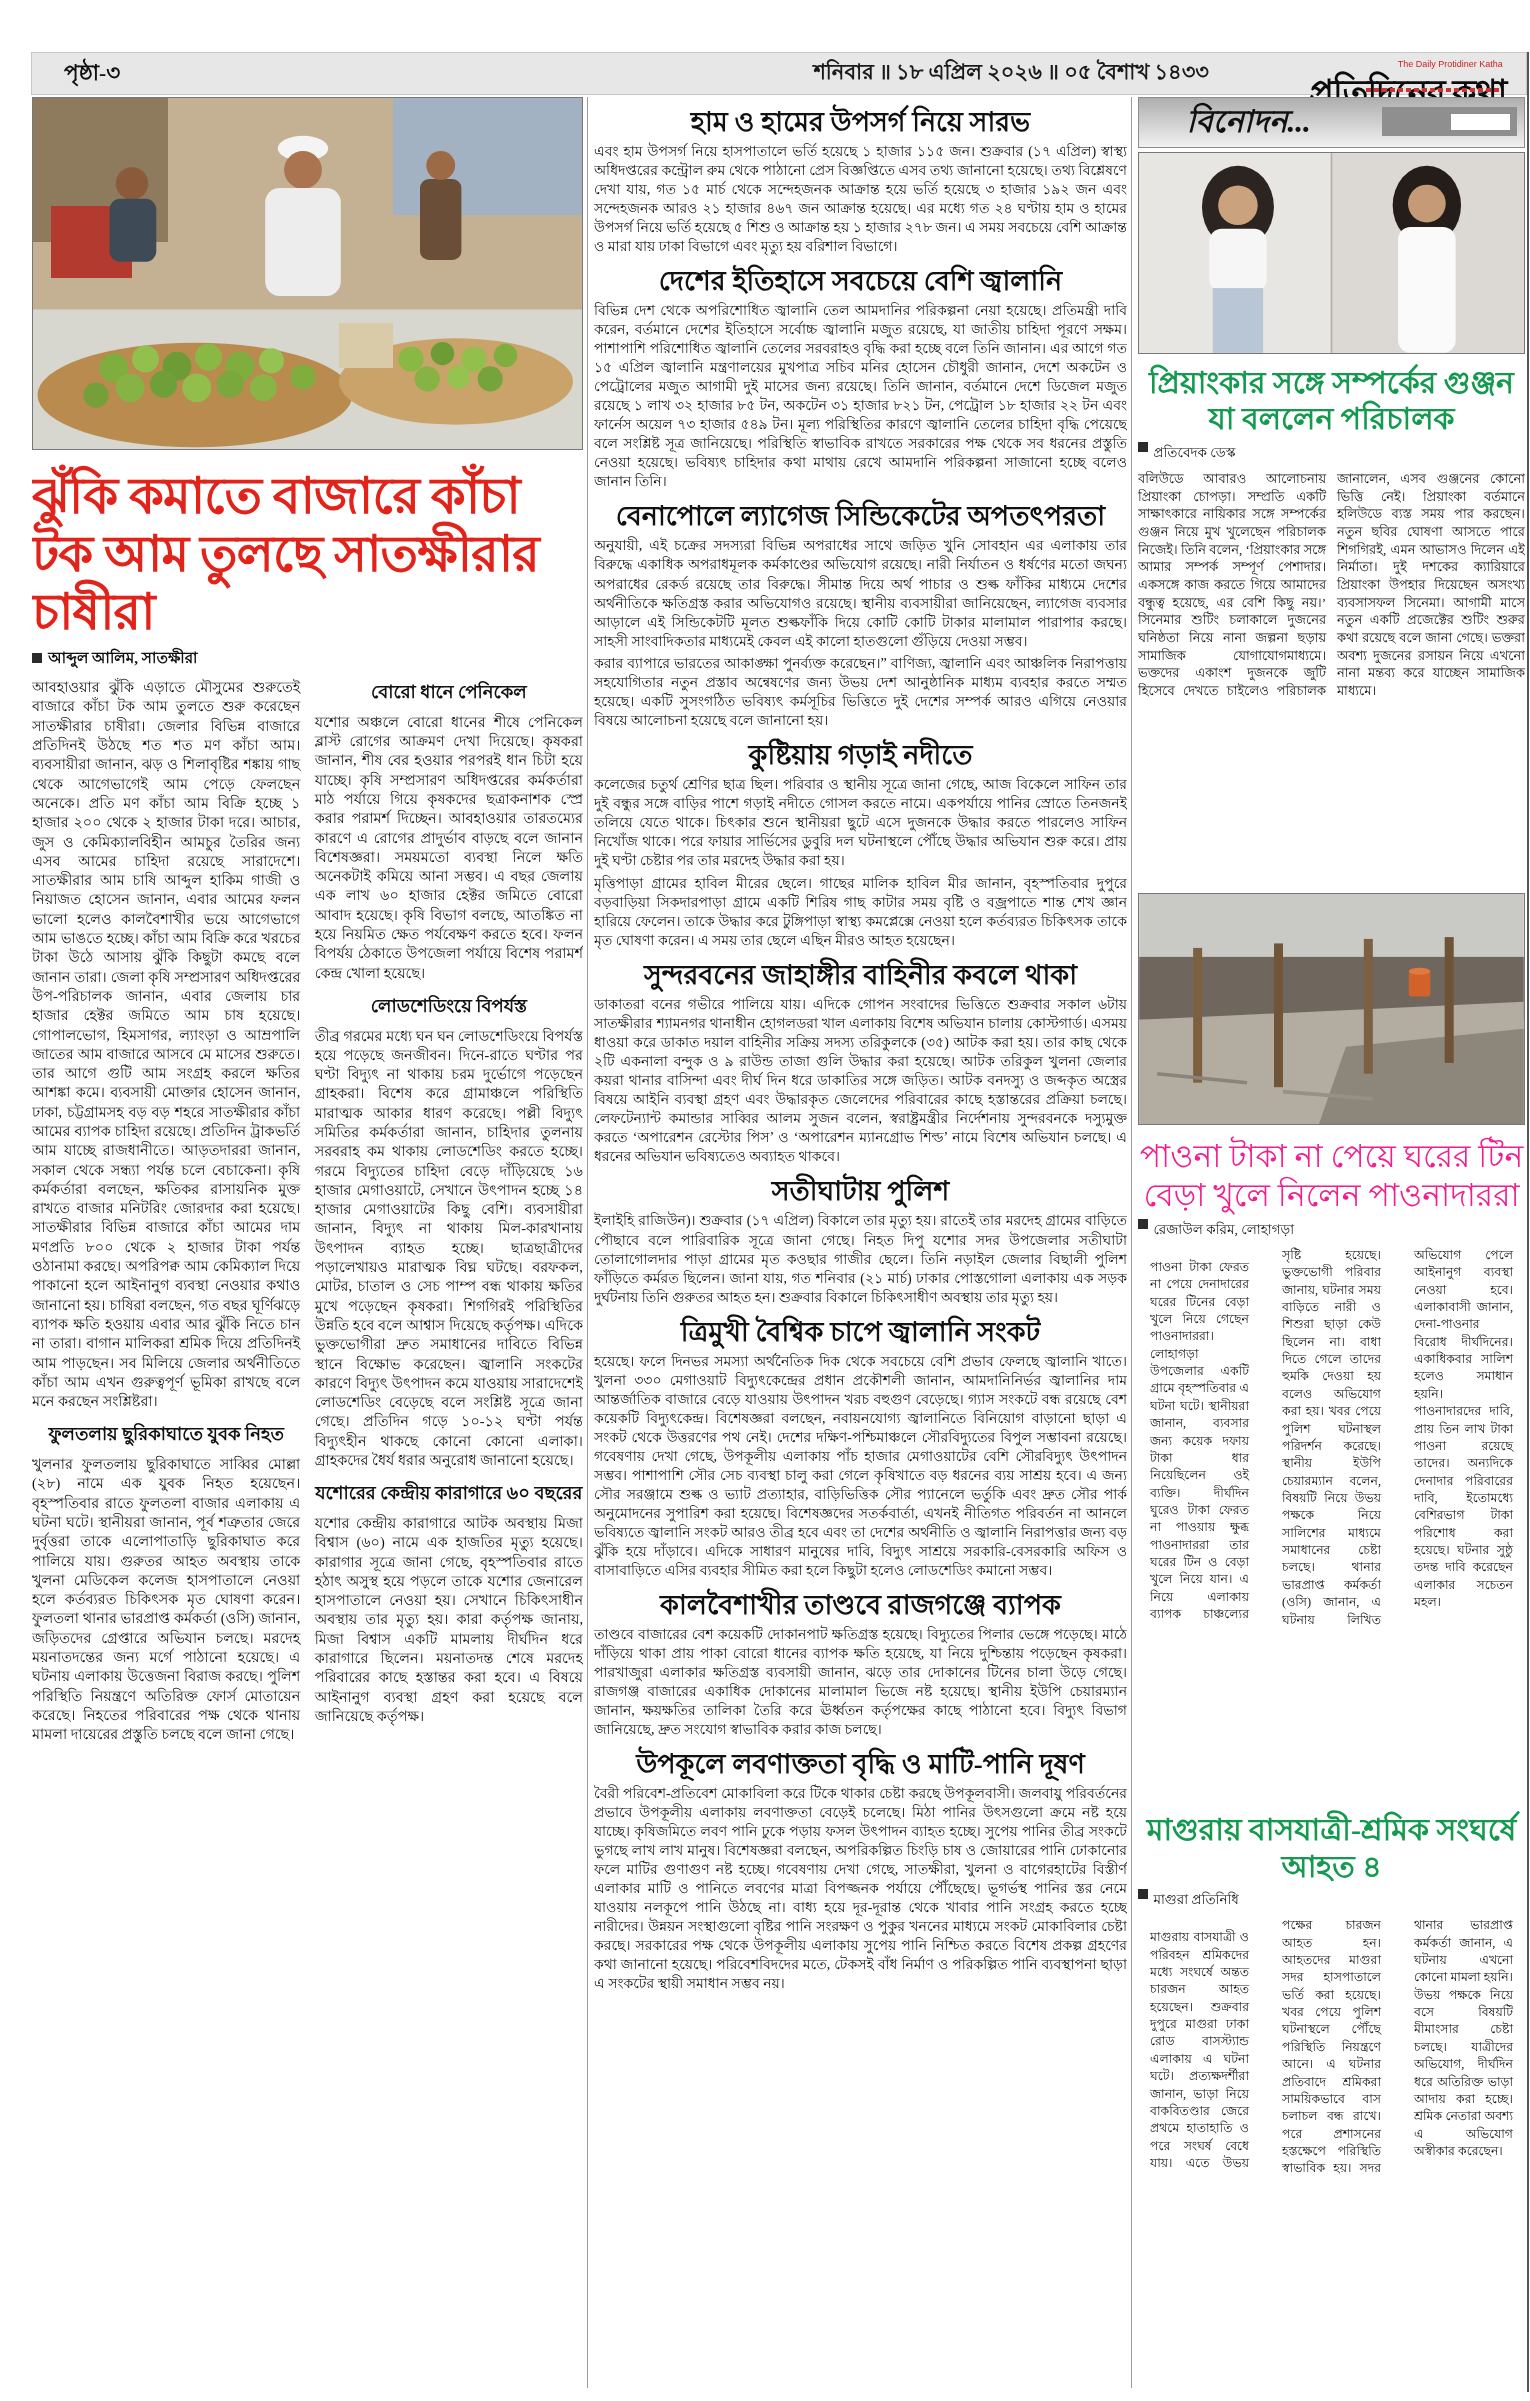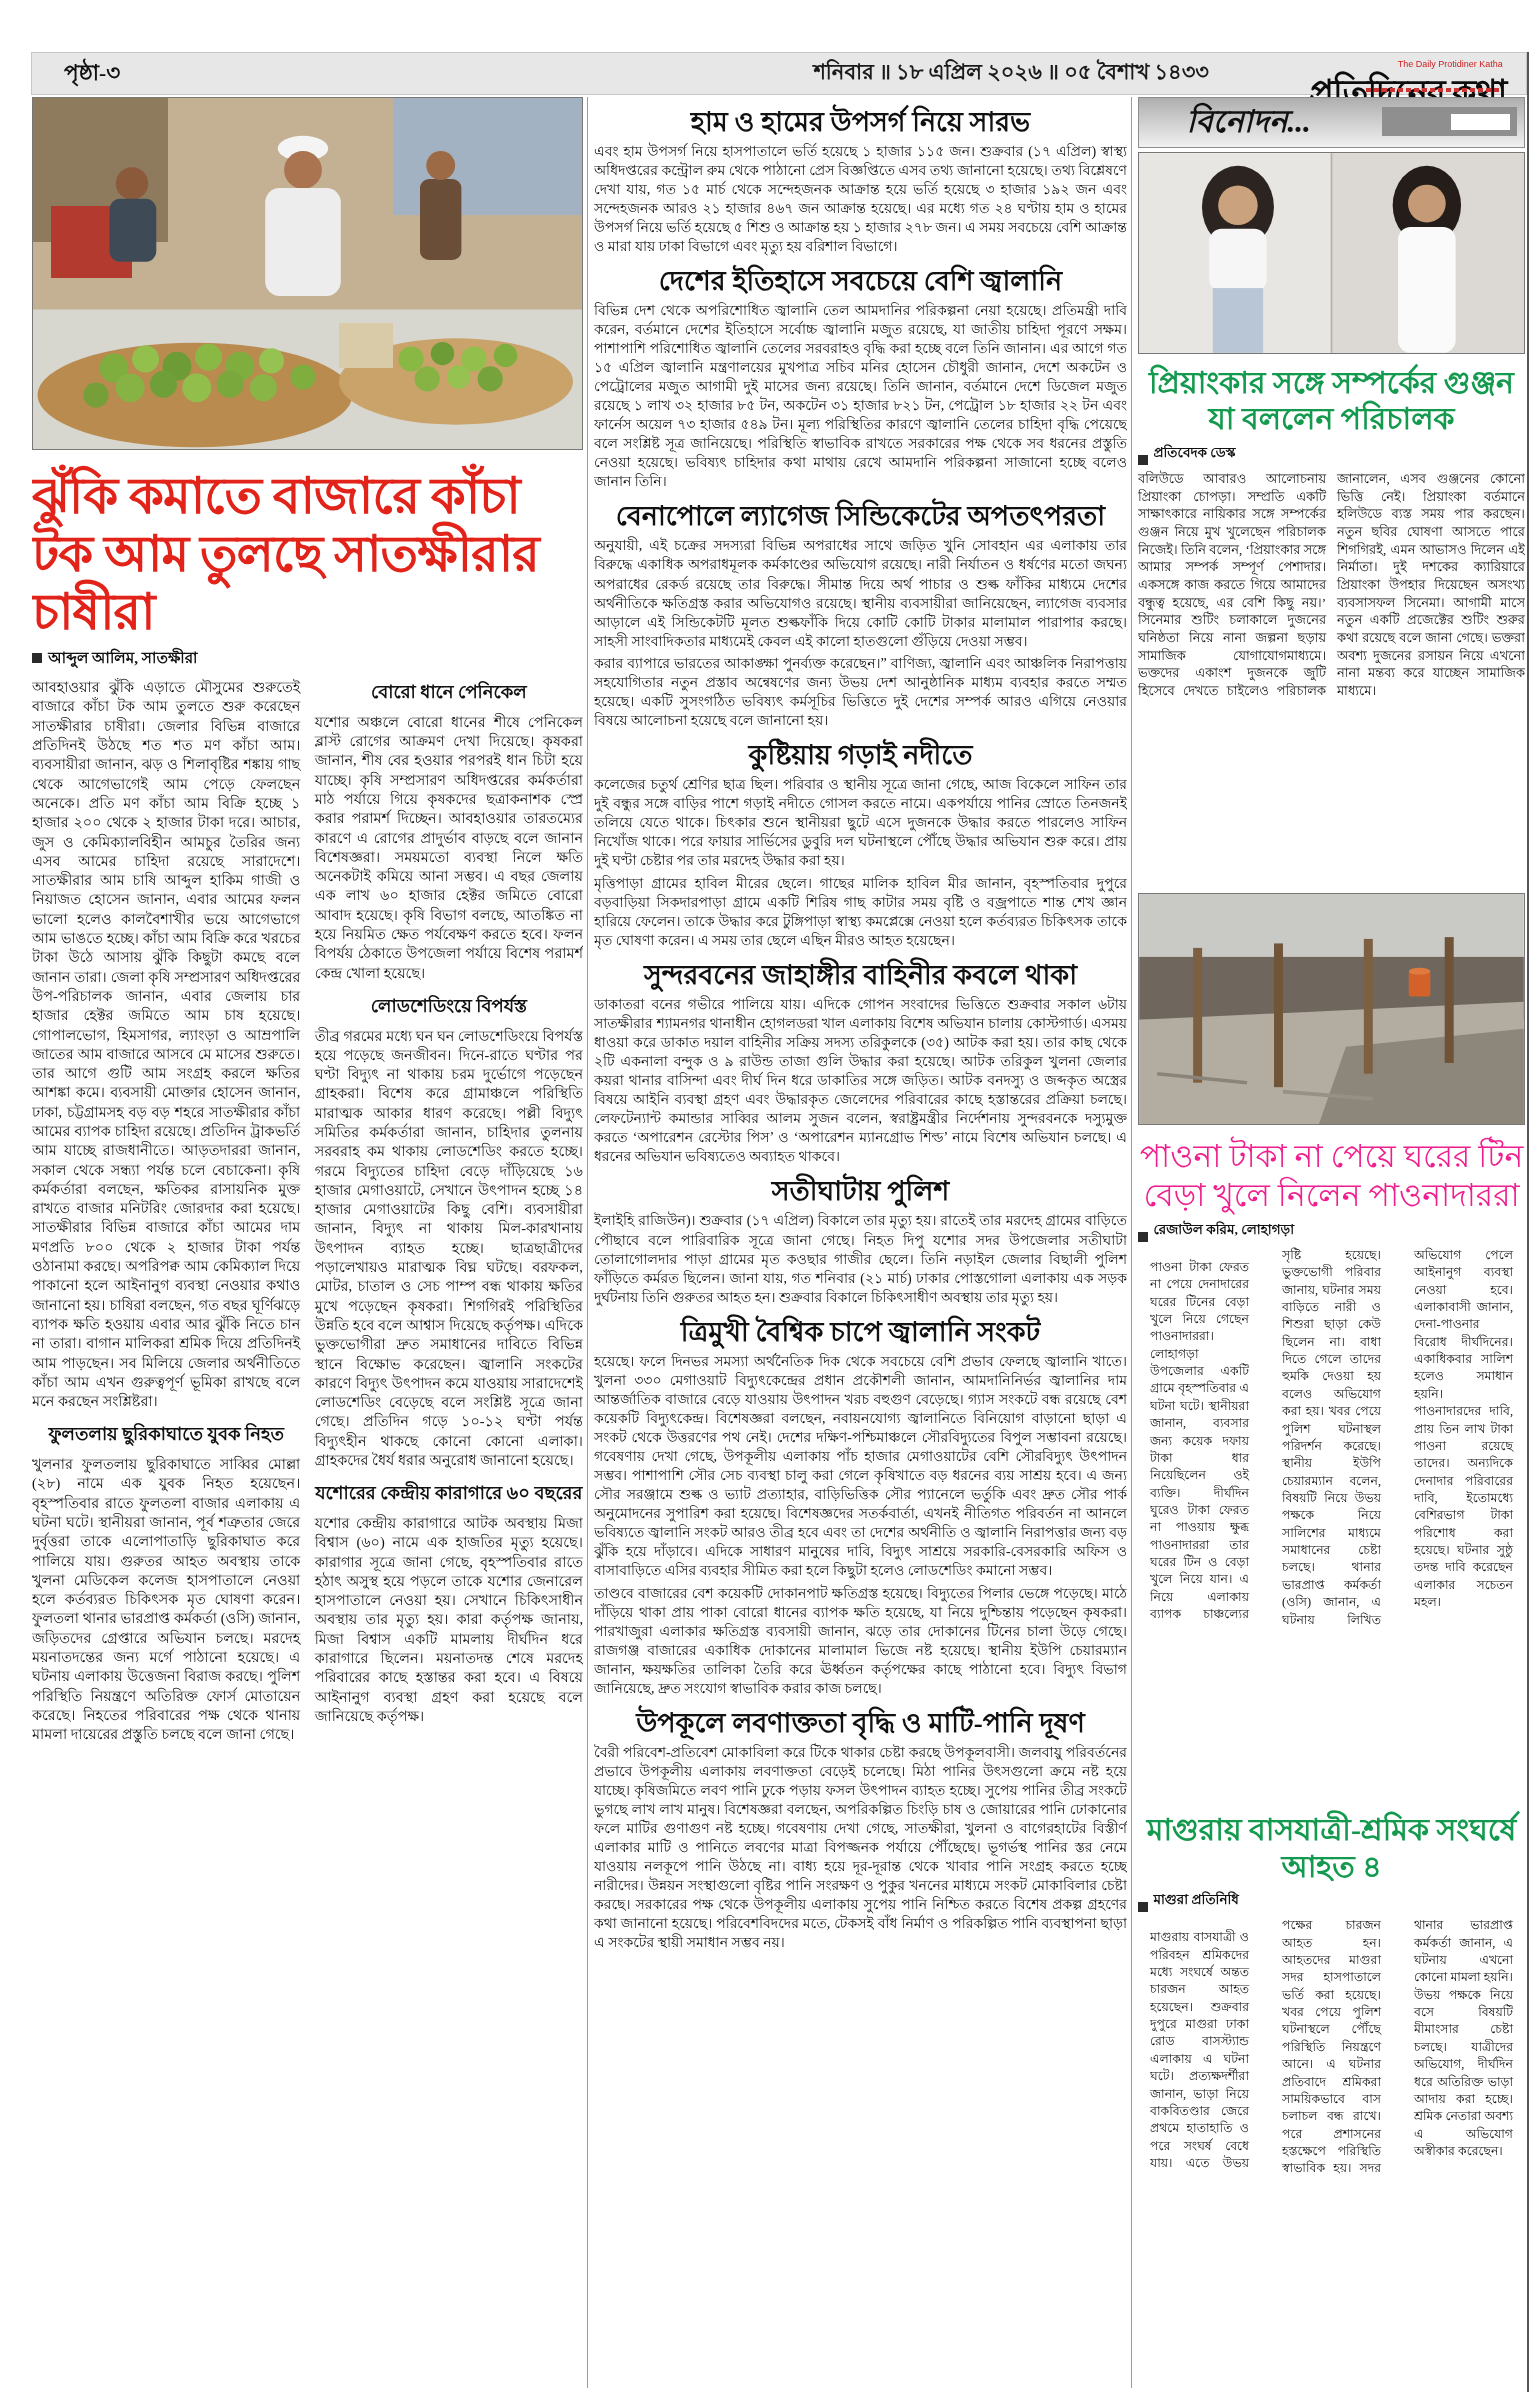--- a/index.html
+++ b/index.html
@@ -49,21 +49,21 @@
   #binodon-deco{position:absolute;right:7.2px;top:9px;width:135px;height:29px;background:#8f8f8f;}
   #binodon-notch{position:absolute;right:14.4px;top:16px;width:59px;height:16px;background:#fff;}
   .green-head{color:#149a4e;font-weight:800;font-size:30px;text-align:center;line-height:1.22;margin:7.2px 0 3.6px 0;}
   .pink-head{color:#ef1f8f;font-weight:400;font-size:31.5px;text-align:center;line-height:1.22;margin:9px 0 3.6px 0;}
   .r-body-2{column-count:2;column-gap:10.8px;height:416px;overflow:hidden;}
   .r-body-2 p{font-size:13px;line-height:1.36;text-align:justify;margin:0;}
   .r-body-3{column-count:3;column-gap:9px;overflow:hidden;}
   .r-body-3 p{font-size:12.4px;line-height:1.4;text-align:justify;margin:12px;}
   #r2-body{height:558px;}
   #r3-body{height:410px;}
-  .byline-sm{font-size:13.5px;font-weight:bold;display:flex;align-items:flex-end;gap:5.4px;margin:1.8px 0 5.4px 0;}
+  .byline-sm{font-size:13.5px;font-weight:normal;display:flex;align-items:flex-start;gap:5.4px;margin:1.8px 0 5.4px 0;}
 </style>
 </head>
 <body>
 
 <div id="masthead" class="abs">
   <span id="page-label">পৃষ্ঠা-৩</span>
   <span id="date-line">শনিবার ॥ ১৮ এপ্রিল ২০২৬ ॥ ০৫ বৈশাখ ১৪৩৩</span>
   <span id="brand">
     <span id="brand-top">The Daily Protidiner Katha</span>
     <span id="brand-name">প্রতিদিনের কথা</span>
@@ -162,20 +162,21 @@
   </div>
   <div class="c-article">
     <h2>সতীঘাটায় পুলিশ</h2>
     <p>ইলাইহি রাজিউন)। শুক্রবার (১৭ এপ্রিল) বিকালে তার মৃত্যু হয়। রাতেই তার মরদেহ গ্রামের বাড়িতে পৌছাবে বলে পারিবারিক সূত্রে জানা গেছে। নিহত দিপু যশোর সদর উপজেলার সতীঘাটা তোলাগোলদার পাড়া গ্রামের মৃত কওছার গাজীর ছেলে। তিনি নড়াইল জেলার বিছালী পুলিশ ফাঁড়িতে কর্মরত ছিলেন। জানা যায়, গত শনিবার (২১ মার্চ) ঢাকার পোস্তগোলা এলাকায় এক সড়ক দুর্ঘটনায় তিনি গুরুতর আহত হন। শুক্রবার বিকালে চিকিৎসাধীণ অবস্থায় তার মৃত্যু হয়।</p>
   </div>
   <div class="c-article">
     <h2>ত্রিমুখী বৈশ্বিক চাপে জ্বালানি সংকট</h2>
     <p>হয়েছে। ফলে দিনভর সমস্যা অর্থনৈতিক দিক থেকে সবচেয়ে বেশি প্রভাব ফেলছে জ্বালানি খাতে। খুলনা ৩৩০ মেগাওয়াট বিদ্যুৎকেন্দ্রের প্রধান প্রকৌশলী জানান, আমদানিনির্ভর জ্বালানির দাম আন্তর্জাতিক বাজারে বেড়ে যাওয়ায় উৎপাদন খরচ বহুগুণ বেড়েছে। গ্যাস সংকটে বন্ধ রয়েছে বেশ কয়েকটি বিদ্যুৎকেন্দ্র। বিশেষজ্ঞরা বলছেন, নবায়নযোগ্য জ্বালানিতে বিনিয়োগ বাড়ানো ছাড়া এ সংকট থেকে উত্তরণের পথ নেই। দেশের দক্ষিণ-পশ্চিমাঞ্চলে সৌরবিদ্যুতের বিপুল সম্ভাবনা রয়েছে। গবেষণায় দেখা গেছে, উপকূলীয় এলাকায় পাঁচ হাজার মেগাওয়াটের বেশি সৌরবিদ্যুৎ উৎপাদন সম্ভব। পাশাপাশি সৌর সেচ ব্যবস্থা চালু করা গেলে কৃষিখাতে বড় ধরনের ব্যয় সাশ্রয় হবে। এ জন্য সৌর সরঞ্জামে শুল্ক ও ভ্যাট প্রত্যাহার, বাড়িভিত্তিক সৌর প্যানেলে ভর্তুকি এবং দ্রুত সৌর পার্ক অনুমোদনের সুপারিশ করা হয়েছে। বিশেষজ্ঞদের সতর্কবার্তা, এখনই নীতিগত পরিবর্তন না আনলে ভবিষ্যতে জ্বালানি সংকট আরও তীব্র হবে এবং তা দেশের অর্থনীতি ও জ্বালানি নিরাপত্তার জন্য বড় ঝুঁকি হয়ে দাঁড়াবে। এদিকে সাধারণ মানুষের দাবি, বিদ্যুৎ সাশ্রয়ে সরকারি-বেসরকারি অফিস ও বাসাবাড়িতে এসির ব্যবহার সীমিত করা হলে কিছুটা হলেও লোডশেডিং কমানো সম্ভব।</p>
   </div>
   <div class="c-article">
+    <h2>কালবৈশাখীর তাণ্ডবে রাজগঞ্জে ব্যাপক</h2>
     <p>তাণ্ডবে বাজারের বেশ কয়েকটি দোকানপাট ক্ষতিগ্রস্ত হয়েছে। বিদ্যুতের পিলার ভেঙ্গে পড়েছে। মাঠে দাঁড়িয়ে থাকা প্রায় পাকা বোরো ধানের ব্যাপক ক্ষতি হয়েছে, যা নিয়ে দুশ্চিন্তায় পড়েছেন কৃষকরা। পারখাজুরা এলাকার ক্ষতিগ্রস্ত ব্যবসায়ী জানান, ঝড়ে তার দোকানের টিনের চালা উড়ে গেছে। রাজগঞ্জ বাজারের একাধিক দোকানের মালামাল ভিজে নষ্ট হয়েছে। স্থানীয় ইউপি চেয়ারম্যান জানান, ক্ষয়ক্ষতির তালিকা তৈরি করে ঊর্ধ্বতন কর্তৃপক্ষের কাছে পাঠানো হবে। বিদ্যুৎ বিভাগ জানিয়েছে, দ্রুত সংযোগ স্বাভাবিক করার কাজ চলছে।</p>
   </div>
   <div class="c-article">
     <h2>উপকূলে লবণাক্ততা বৃদ্ধি ও মাটি-পানি দূষণ</h2>
     <p>বৈরী পরিবেশ-প্রতিবেশ মোকাবিলা করে টিকে থাকার চেষ্টা করছে উপকূলবাসী। জলবায়ু পরিবর্তনের প্রভাবে উপকূলীয় এলাকায় লবণাক্ততা বেড়েই চলেছে। মিঠা পানির উৎসগুলো ক্রমে নষ্ট হয়ে যাচ্ছে। কৃষিজমিতে লবণ পানি ঢুকে পড়ায় ফসল উৎপাদন ব্যাহত হচ্ছে। সুপেয় পানির তীব্র সংকটে ভুগছে লাখ লাখ মানুষ। বিশেষজ্ঞরা বলছেন, অপরিকল্পিত চিংড়ি চাষ ও জোয়ারের পানি ঢোকানোর ফলে মাটির গুণাগুণ নষ্ট হচ্ছে। গবেষণায় দেখা গেছে, সাতক্ষীরা, খুলনা ও বাগেরহাটের বিস্তীর্ণ এলাকার মাটি ও পানিতে লবণের মাত্রা বিপজ্জনক পর্যায়ে পৌঁছেছে। ভূগর্ভস্থ পানির স্তর নেমে যাওয়ায় নলকূপে পানি উঠছে না। বাধ্য হয়ে দূর-দূরান্ত থেকে খাবার পানি সংগ্রহ করতে হচ্ছে নারীদের। উন্নয়ন সংস্থাগুলো বৃষ্টির পানি সংরক্ষণ ও পুকুর খননের মাধ্যমে সংকট মোকাবিলার চেষ্টা করছে। সরকারের পক্ষ থেকে উপকূলীয় এলাকায় সুপেয় পানি নিশ্চিত করতে বিশেষ প্রকল্প গ্রহণের কথা জানানো হয়েছে। পরিবেশবিদদের মতে, টেকসই বাঁধ নির্মাণ ও পরিকল্পিত পানি ব্যবস্থাপনা ছাড়া এ সংকটের স্থায়ী সমাধান সম্ভব নয়।</p>
   </div>
 </div>
 
 <div id="vr2" class="abs"></div>
 

